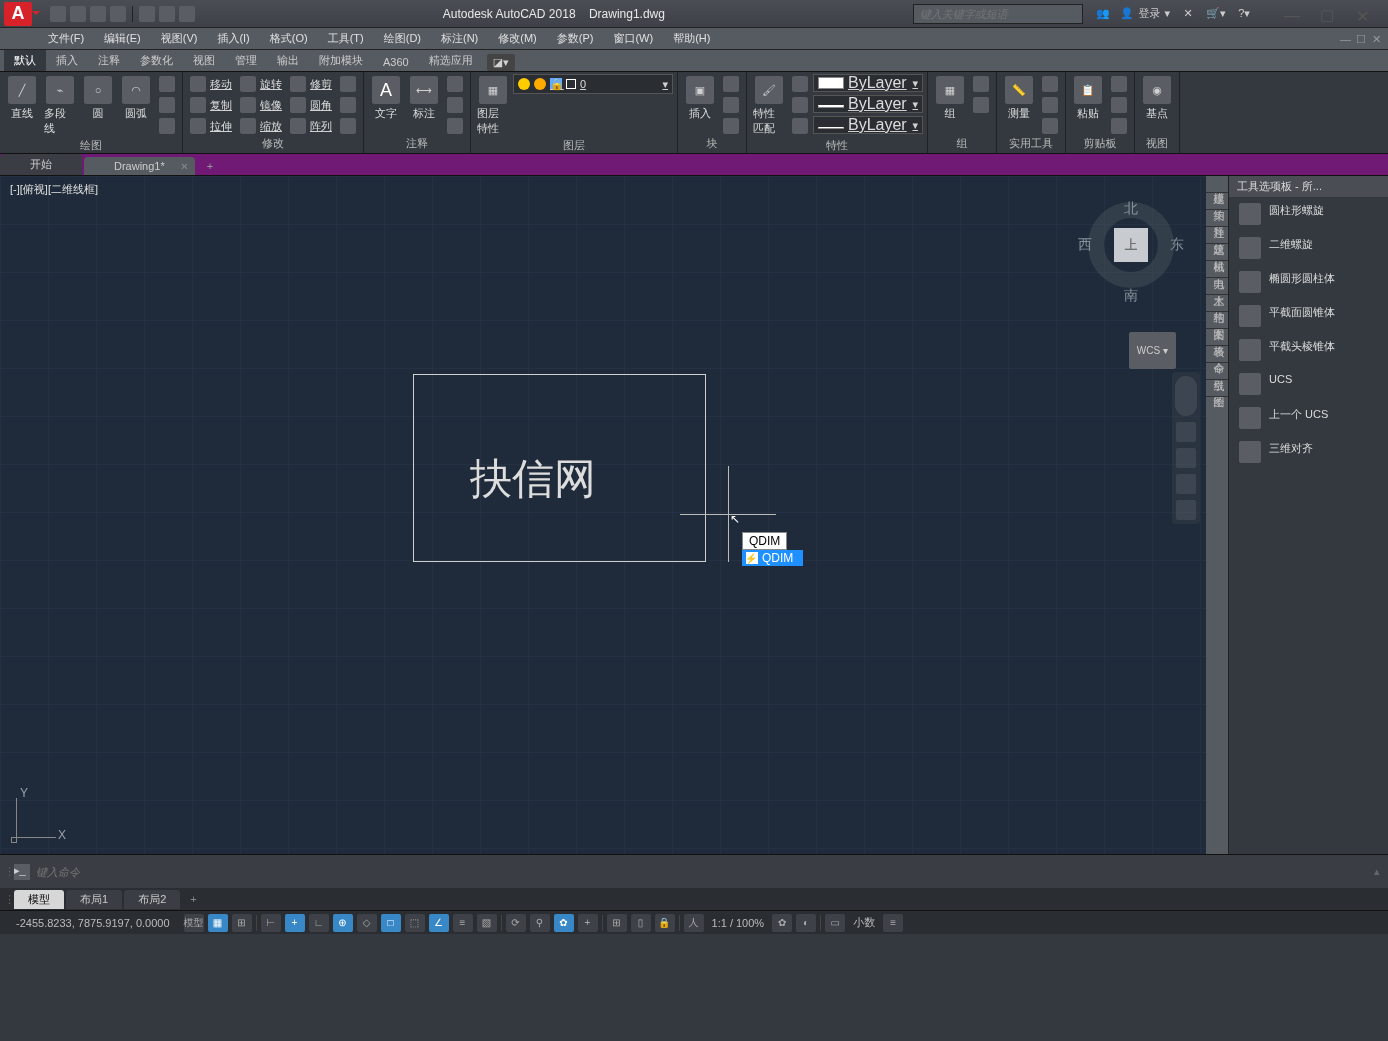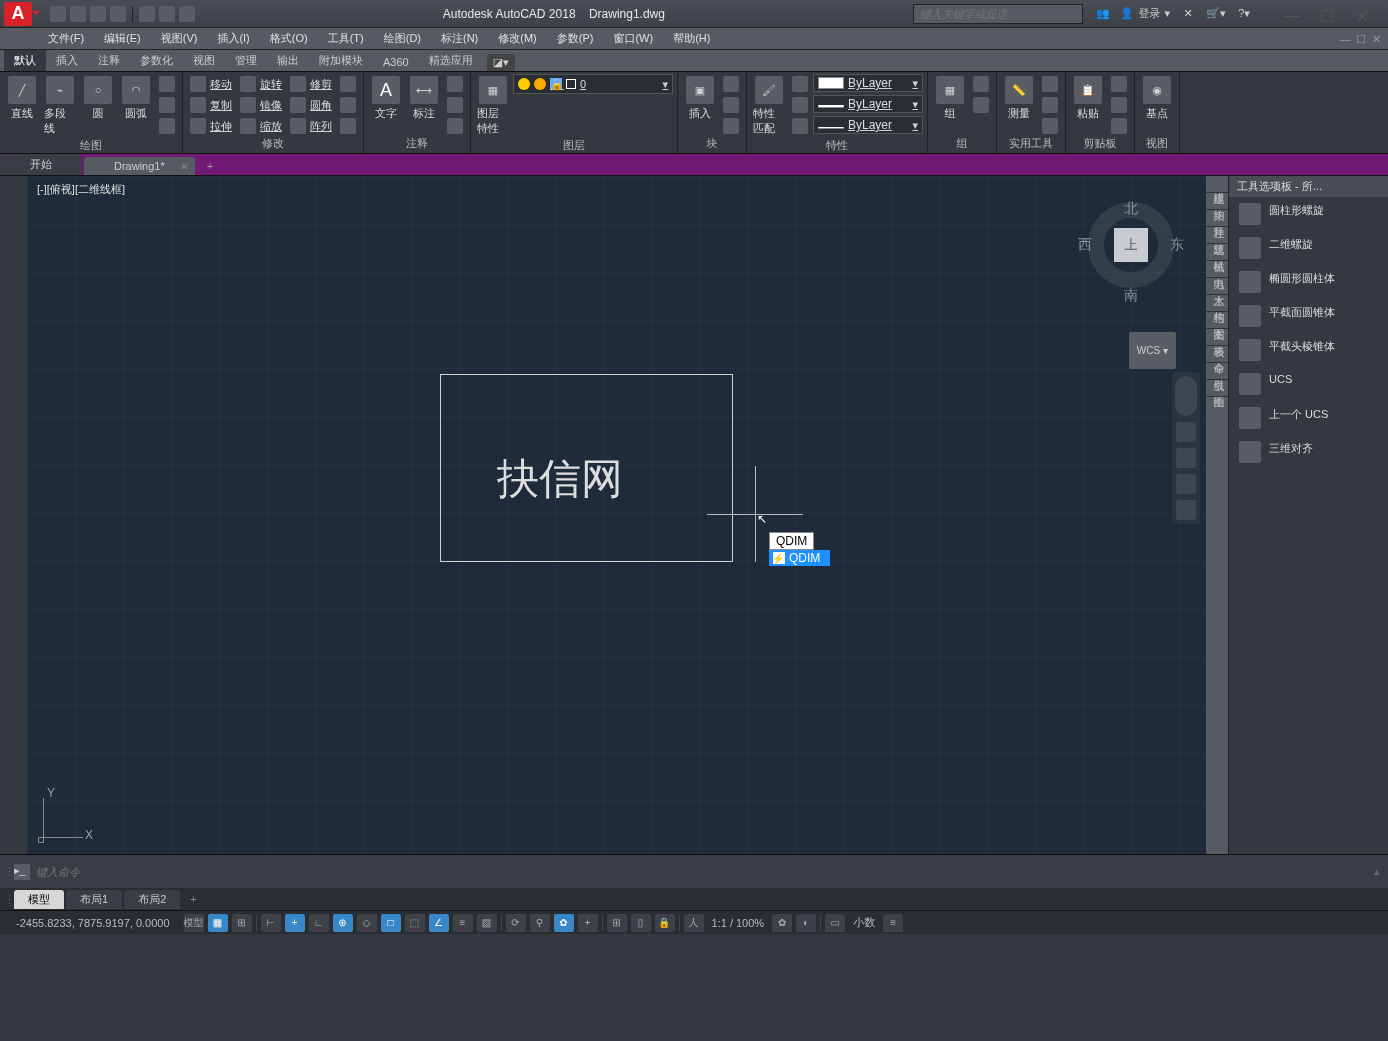--- a/index.html
+++ b/index.html
@@ -43,32 +43,32 @@
     .rbtn-col { display: flex; flex-direction: column; gap: 1px; text-decoration: underline; }
     .rbtn-sm { display: flex; align-items: center; gap: 4px; height: 20px; padding: 0 3px; }
     .rbtn-sm .ico { width: 16px; height: 16px; background: #5a5e64; border-radius: 2px; }
     .rbtn-sm .lbl { color: #ddd; font-size: 11px; white-space: nowrap; }
     .layer-combo { width: 160px; height: 20px; background: #2a2e33; border: 1px solid #555; display: flex; align-items: center; padding: 0 4px; gap: 4px; }
     .layer-sw { width: 12px; height: 12px; }
     .layer-combo .txt { flex: 1; color: #ddd; }
     .prop-combo { width: 110px; height: 18px; background: #2a2e33; border: 1px solid #555; display: flex; align-items: center; padding: 0 4px; margin-bottom: 2px; }
     .prop-sw { width: 26px; height: 12px; border: 1px solid #888; margin-right: 4px; }
     .prop-sw.white { background: #fff; }
-    .prop-combo .txt { flex: 1; color: #ddd; font-size: 12px; }
+    .prop-combo .txt { flex: 1; color: #ddd; font-size: 16px; }
     
     
     .doctabs { height: 22px; background: #701a75; display: flex; align-items: flex-end; border-bottom: 1px solid #111; }
     .dtab { padding: 3px 30px; color: #ccc; font-size: 11px; background: #3a3e44; margin-right: 2px; border-top-left-radius: 4px; border-top-right-radius: 4px; position: relative; }
     .dtab.active { background: #565b62; }
     .dtab .close { position: absolute; right: 6px; top: 4px; color: #888; font-size: 10px; }
     .dtab-add { padding: 3px 10px; color: #999; }
     
     
     .workspace { position: relative; height: 678px; display: flex; }
-    .canvas { flex: 1; background: #1f2b3a; position: relative; background-image: linear-gradient(#253142 1px, transparent 1px), linear-gradient(90deg, #253142 1px, transparent 1px); background-size: 48px 48px; margin-left: 27px; }
+    .canvas { flex: 1; background: #1f2b3a; position: relative; background-image: linear-gradient(#253142 1px, transparent 1px), linear-gradient(90deg, #253142 1px, transparent 1px); background-size: 48px 48px; }
     .viewport-label { position: absolute; top: 6px; left: 10px; color: #e0e0e0; font-size: 11px; }
     .drawing-rect { position: absolute; left: 413px; top: 198px; width: 293px; height: 188px; border: 1px solid #d0d0d0; }
     .watermark { position: absolute; left: 470px; top: 275px; font-size: 42px; color: #ddd; font-family: "SimSun", serif; }
     .crosshair-h { position: absolute; top: 338px; left: 680px; width: 96px; height: 1px; background: #bbb; }
     .crosshair-v { position: absolute; top: 290px; left: 728px; width: 1px; height: 96px; background: #bbb; }
     .cursor-arrow { position: absolute; top: 336px; left: 730px; color: #fff; font-size: 12px; }
     .cmd-input-box { position: absolute; top: 356px; left: 742px; background: #fff; color: #000; padding: 1px 6px; font-size: 12px; border: 1px solid #888; }
     .cmd-suggest { position: absolute; top: 374px; left: 742px; background: #1e90ff; color: #fff; padding: 1px 10px 1px 20px; font-size: 12px; display: flex; align-items: center; }
     .cmd-suggest::before { content: '⚡'; position: absolute; left: 4px; font-size: 10px; background: #fff; color: #e6a800; width: 12px; height: 12px; display: flex; align-items: center; justify-content: center; }
     .viewcube { position: absolute; top: 14px; right: 20px; width: 110px; height: 110px; }

